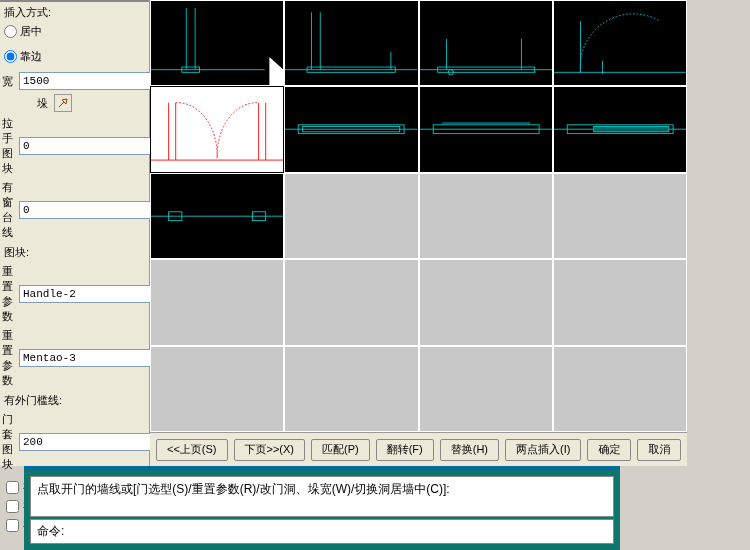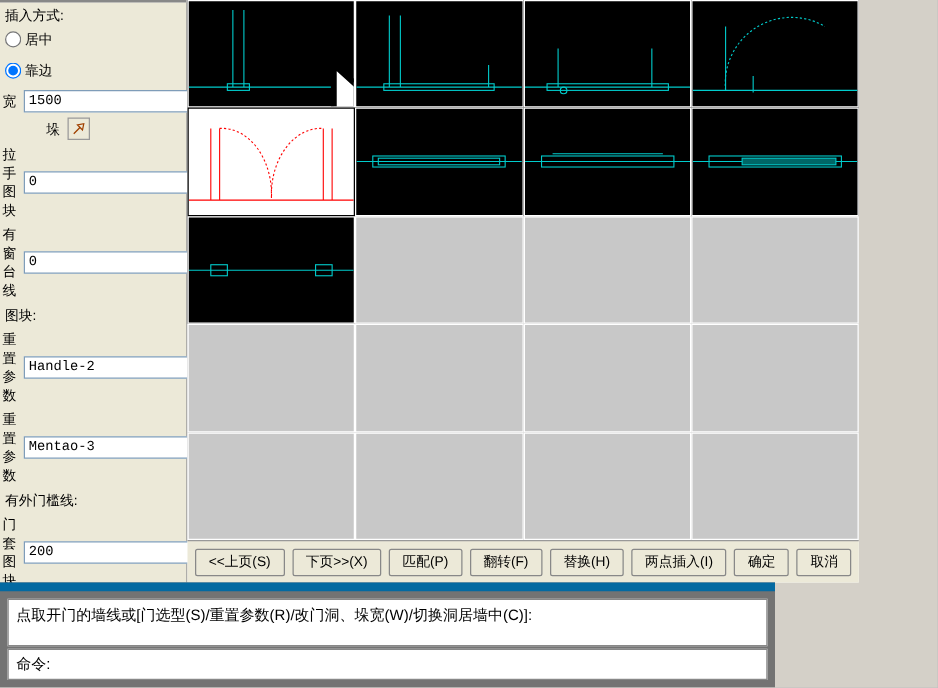--- a/index.html
+++ b/index.html
@@ -20,21 +20,21 @@
   .chk-row { display: flex; align-items: center; gap: 4px; padding: 2px 6px; }
   .right { flex: 1; background: #fff; display: flex; flex-direction: column; }
   .thumb-grid { flex: 1; display: grid; grid-template-columns: repeat(4, 1fr); grid-template-rows: repeat(5, 1fr); background: #c0c0c0; }
   .thumb { border: 1px solid #fff; background: #000; position: relative; overflow: hidden; }
   .thumb.empty { background: #c8c8c8; }
   .thumb.sel { background: #fff; border: 1px solid #000; }
   .thumb svg { width: 100%; height: 100%; }
   .cursor { position: absolute; top: 46px; left: 78px; pointer-events: none; }
   .button-row { display: flex; gap: 6px; padding: 6px; justify-content: flex-start; background: #ece9d8; border-top: 1px solid #999; height: 34px; align-items: center; }
   .btn { height: 22px; padding: 0 10px; border: 1px solid #888; background: #ece9d8; font-size: 11px; cursor: pointer; border-radius: 2px; white-space: nowrap; }
-  .bottom { height: 84px; border-top: 7px solid #0369a1; background: #737373; display: flex; flex-direction: column; }
+  .bottom { height: 84px; border-top: 4px solid #0369a1; background: #0f766e; display: flex; flex-direction: column; margin-left: 24px; }
   .prompt-box { flex: 1; border: 1px solid #888; margin: 6px 6px 2px 6px; padding: 4px 6px; background: #fff; font-size: 12px; }
   .cmd-row { border: 1px solid #888; margin: 0 6px 6px 6px; padding: 3px 6px; background: #fff; font-size: 12px; }
   input[type=radio] { margin: 0; }
   input[type=checkbox] { margin: 0; }
   .spacer { flex: 0 0 4px; }
 </style>
 </head>
 <body>
 
 <div class="app">

